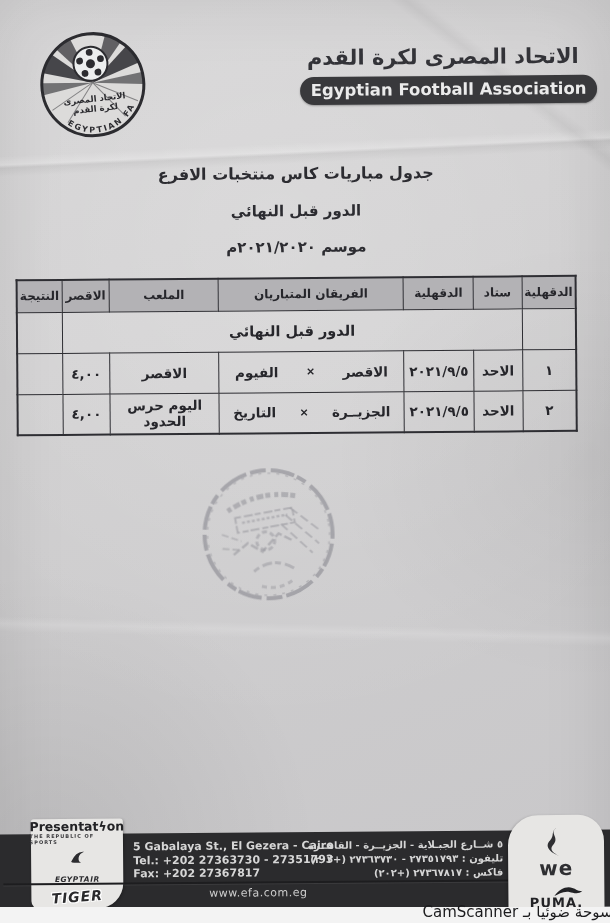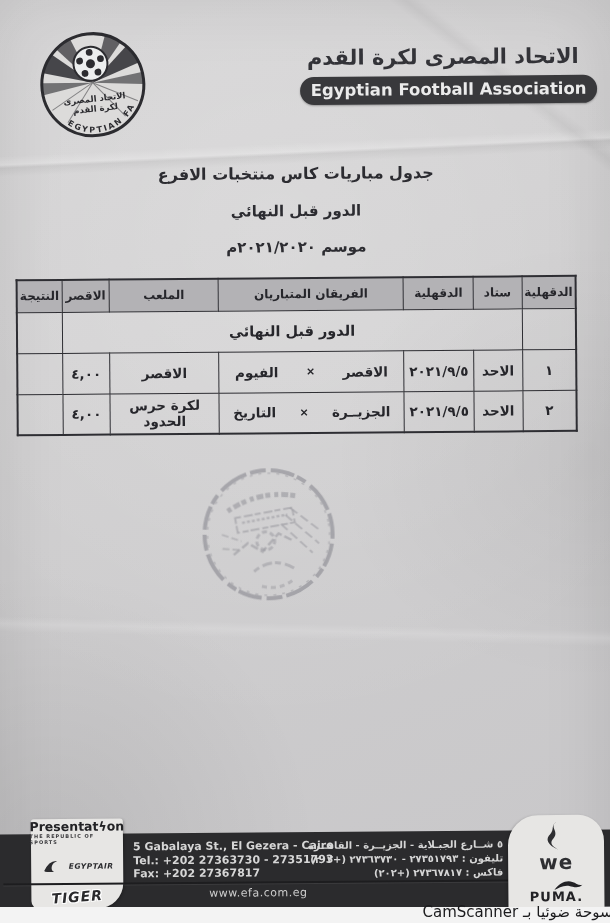--- a/index.html
+++ b/index.html
@@ -52,32 +52,32 @@
   
   .stamp{position:absolute;left:192px;top:456px;opacity:.5;filter:blur(.6px);}
 
   
   .foot-band{position:absolute;left:-6px;top:832px;width:622px;height:77px;background:#2b2b2d;}
   .panel-left{position:absolute;left:28px;top:817px;width:92px;height:90px;background:#e7e6e4;
     border-radius:3px 3px 26px 8px;box-shadow:1px 1px 3px rgba(0,0,0,.25);
     display:flex;flex-direction:column;align-items:center;justify-content:space-between;padding:2px 2px 4px;}
   .brand-presentation{font-weight:bold;font-size:12.5px;color:#232326;line-height:12px;text-align:left;}
   .brand-tagline{font-size:5px;letter-spacing:1px;color:#3a3a3d;font-weight:bold;}
-  .brand-egyptair{display:flex;flex-direction:row;align-items:center;line-height:8px;gap:10px;}
+  .brand-egyptair{display:flex;flex-direction:column;align-items:center;line-height:8px;gap:10px;}
   .egyptair-word{font-size:7.5px;font-weight:bold;font-style:italic;color:#2c2c2f;letter-spacing:.5px;}
   .brand-tiger{font-size:14px;font-weight:900;font-style:italic;color:#2a2a2c;letter-spacing:1px;
     transform:rotate(-4deg);text-shadow:1px 1px 0 #fff,-1px -1px 0 #fff,1px -1px 0 #fff,-1px 1px 0 #fff;}
   .addr-en{position:absolute;left:130px;top:839px;color:#d6d6d6;font-size:11px;font-weight:bold;line-height:13.5px;white-space:nowrap;}
   .addr-ar{position:absolute;left:300px;top:839px;width:200px;direction:rtl;text-align:right;color:#d6d6d6;
     font-size:10px;font-weight:bold;line-height:14px;white-space:nowrap;}
   .foot-divider{position:absolute;left:0px;top:881px;width:505px;height:2px;background:#1d1d1f;box-shadow:0 1px 0 rgba(255,255,255,.08);}
   .website{position:absolute;left:110px;top:886px;width:290px;text-align:center;color:#cfcfcf;font-size:11px;letter-spacing:.5px;}
   .panel-right{position:absolute;left:505px;top:817px;width:96px;height:106px;background:#e7e6e4;
     border-radius:30px 26px 0 0;box-shadow:-1px 1px 3px rgba(0,0,0,.25);
-    display:flex;flex-direction:column;align-items:center;padding-top:4px;}
+    display:flex;flex-direction:column;align-items:center;padding-top:10px;}
   .we-word{font-size:20px;font-weight:bold;color:#2f2f32;line-height:18px;letter-spacing:1px;}
   .puma-word{font-size:13px;font-weight:900;color:#222225;letter-spacing:1px;line-height:10px;}
   .puma-wrap{margin-top:8px;display:flex;flex-direction:column;align-items:flex-end;}
 
   
   .scan-strip{position:absolute;left:0;bottom:0;width:610px;height:16px;background:#f3f3f3;}
   .scan-text{position:absolute;right:-20px;top:-4px;direction:rtl;white-space:nowrap;
     font-size:15px;color:#1b1b1d;font-weight:500;}
 </style>
 </head>
@@ -180,21 +180,21 @@
         <td>٢</td>
         <td>الاحد</td>
         <td>٢٠٢١/٩/٥</td>
         <td>
           <div class="teams-cell">
             <span>الجزيــرة</span>
             <span class="vs">×</span>
             <span>التاريخ</span>
           </div>
         </td>
-        <td>لكرة حرس الحدود</td>
+        <td>اليوم حرس الحدود</td>
         <td>٤,٠٠</td>
         <td></td>
       </tr>
     </tbody>
       </table>
 
     <svg class="stamp" width="152" height="156" viewBox="0 0 152 156">
       <g stroke="#5e5e69" fill="none" transform="rotate(-10 76 78)">
         <circle cx="76" cy="78" r="64" stroke-width="4" stroke-dasharray="16 5 24 3 10 6 30 4" opacity=".75"></circle>
         <circle cx="76" cy="78" r="61" stroke-width="1.5" stroke-dasharray="3 6" opacity=".45"></circle>

